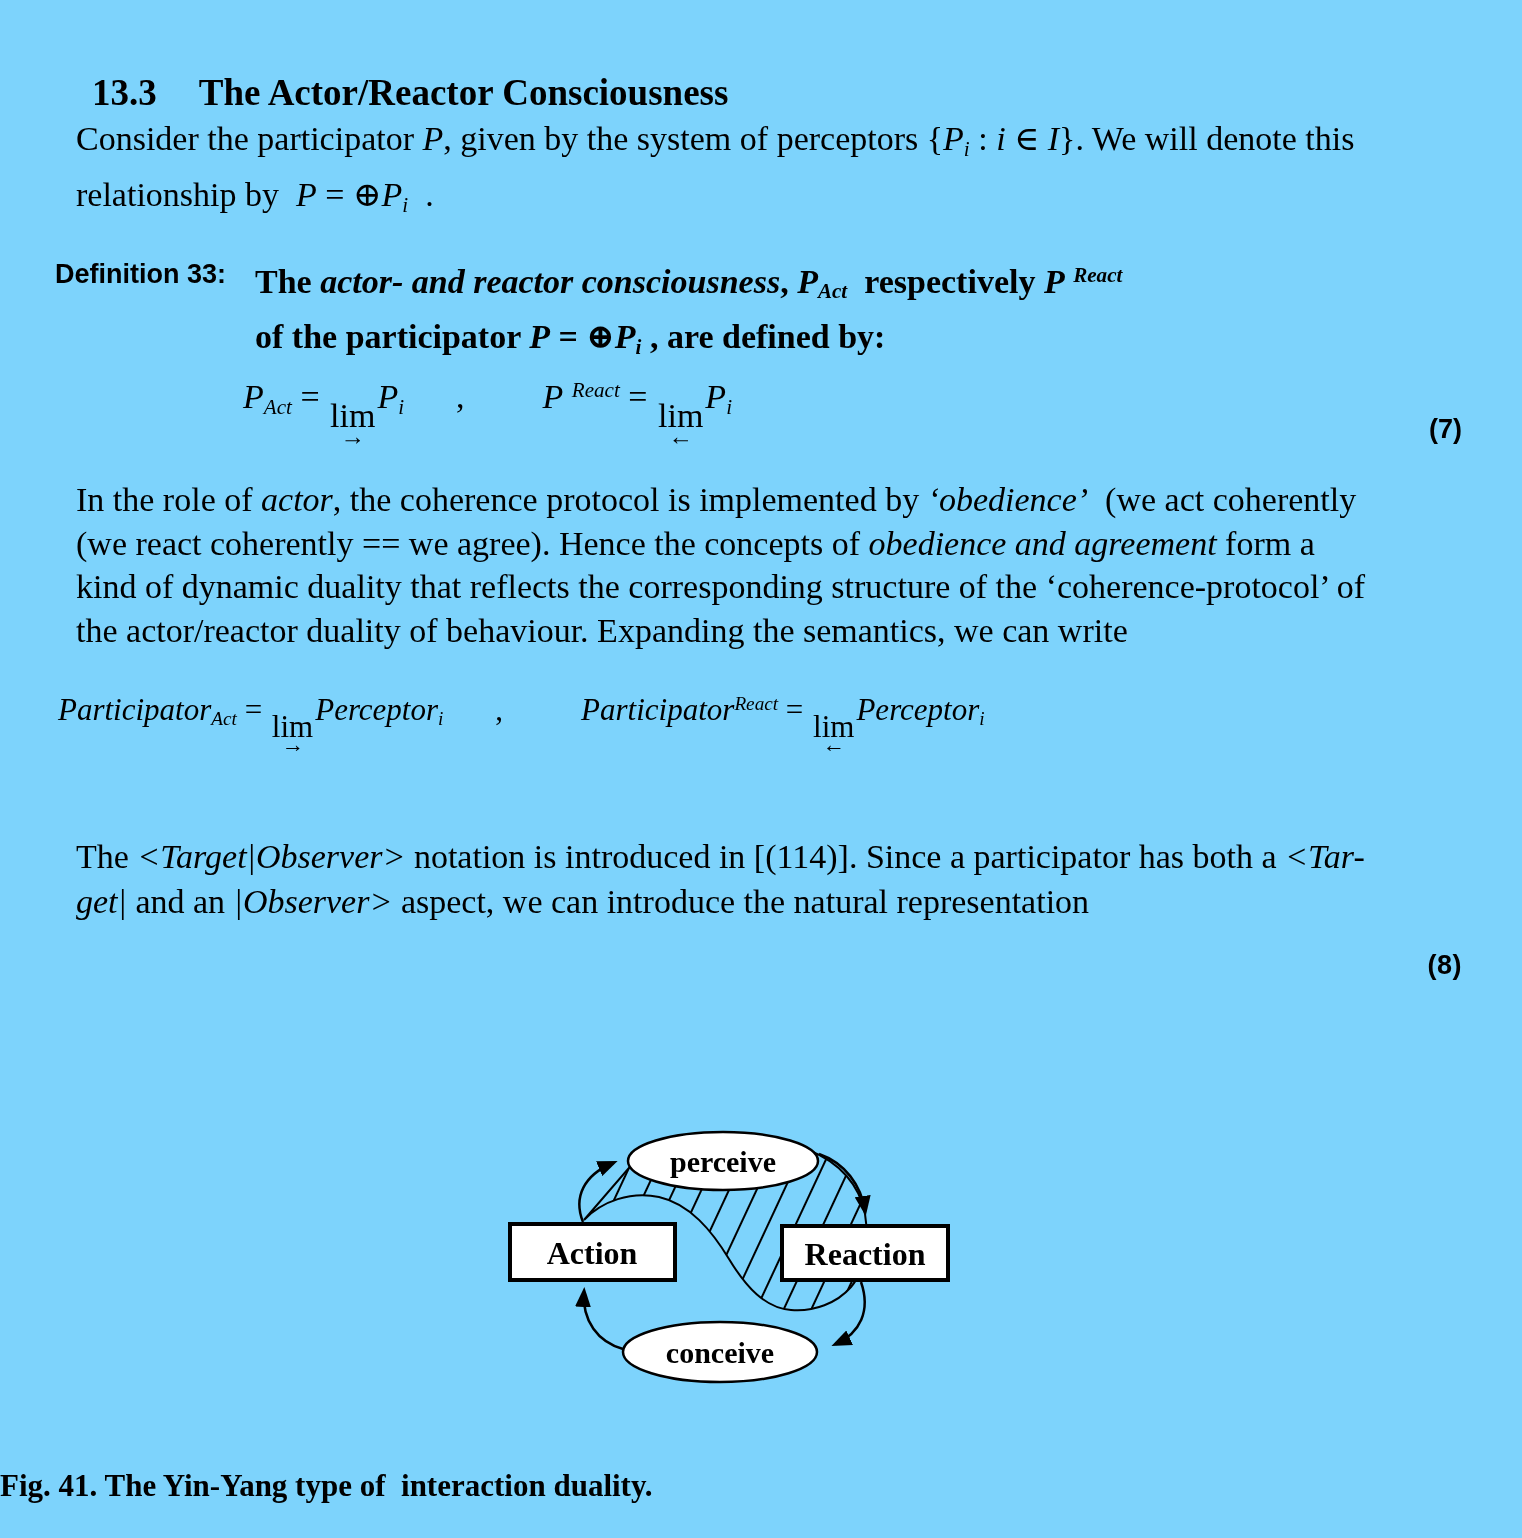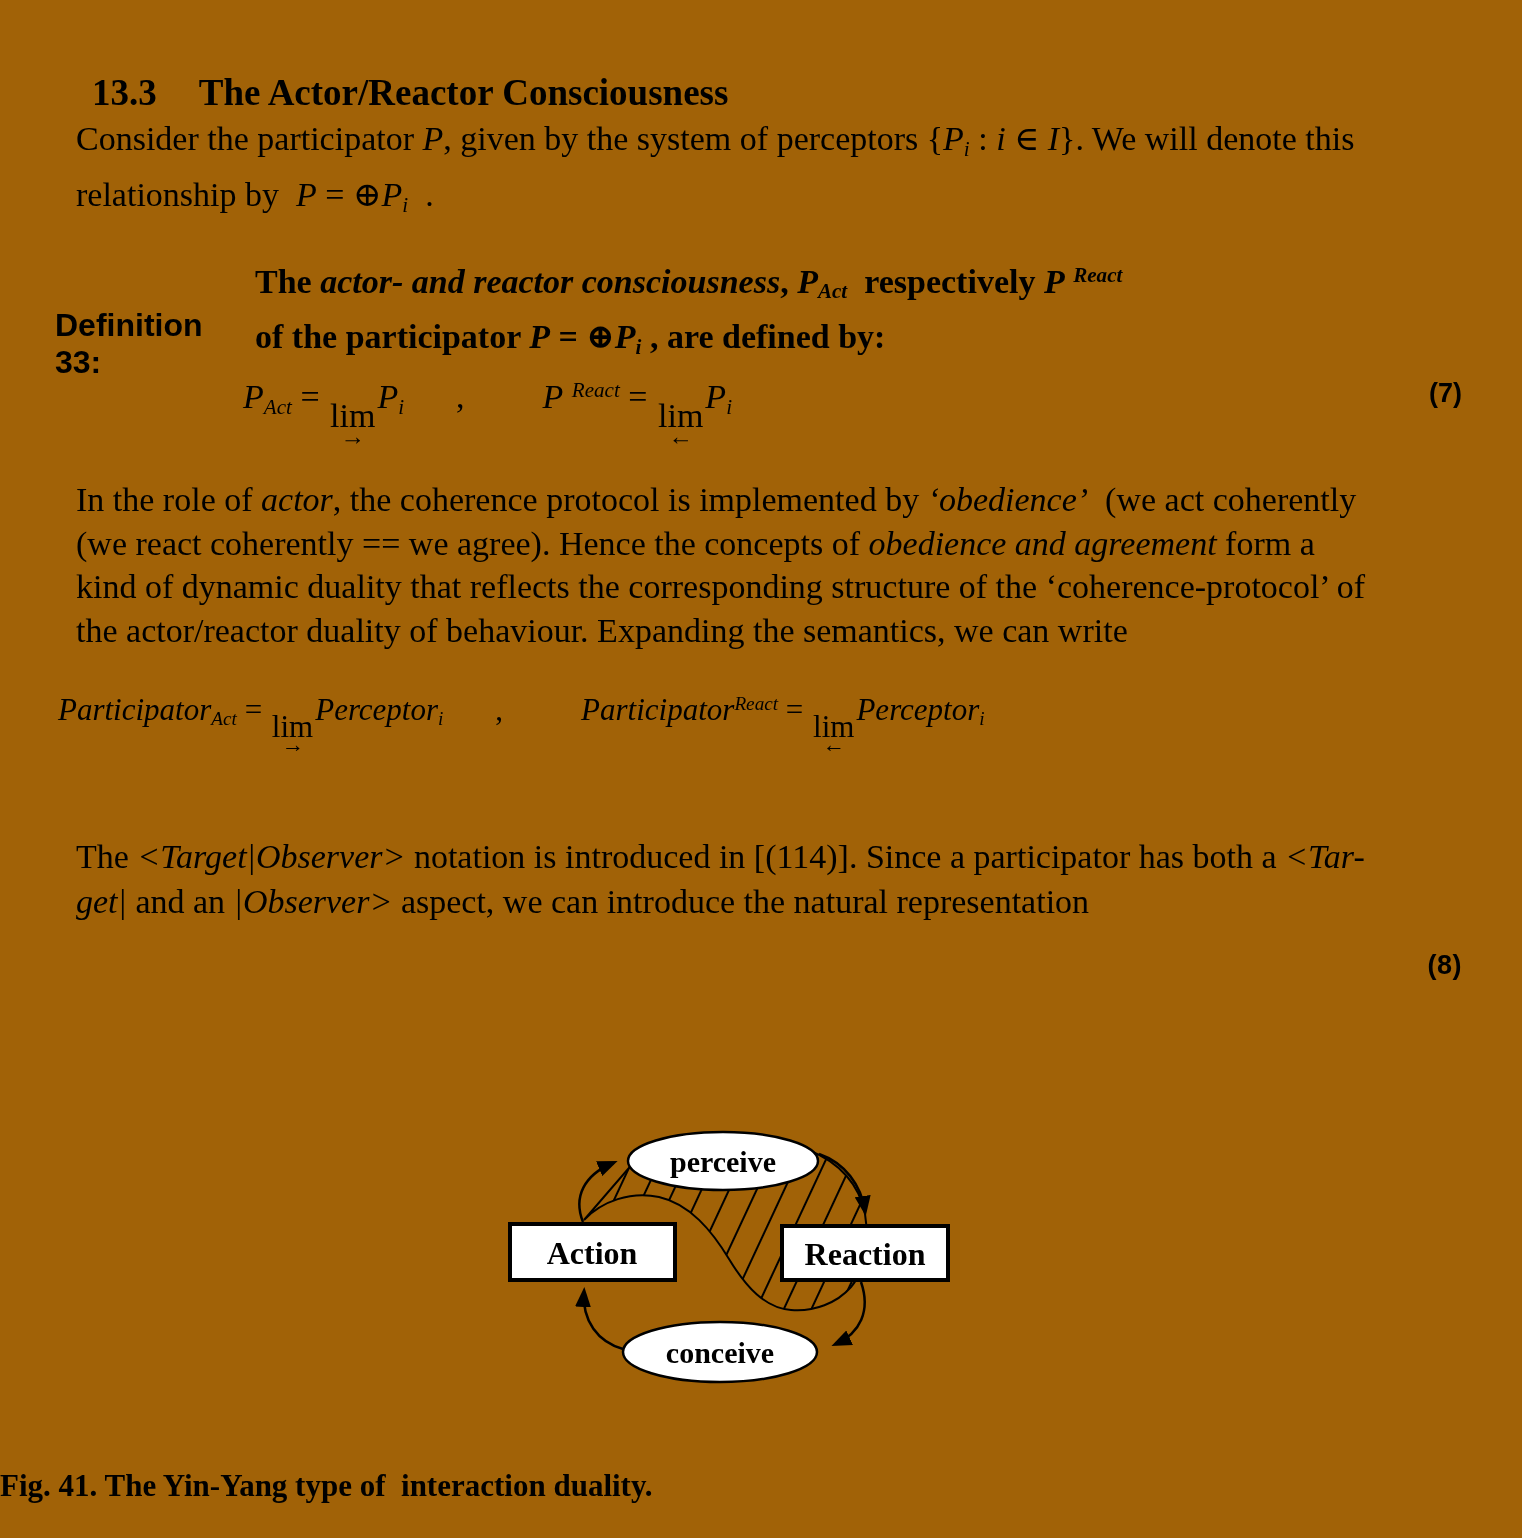--- a/index.html
+++ b/index.html
@@ -1,17 +1,17 @@
 <!DOCTYPE html>
 <html><head>
 <meta charset="utf-8">
 <style>
   html,body{margin:0;padding:0;background:#ffffff;}
   .page{
-    position:relative;width:1522px;height:1538px;background:#a16207;color:#000;
+    position:relative;width:1522px;height:1538px;background:#7dd3fc;color:#000;
     font-family:"Liberation Serif","DejaVu Serif",serif;overflow:hidden;
   }
   .abs{position:absolute;}
   .line{white-space:pre;}
   .i{font-style:italic;}
   .sub{font-style:italic;font-size:0.62em;vertical-align:-0.28em;}
   .sup{font-style:italic;font-size:0.62em;vertical-align:0.5em;}
   .cg{margin:0 78px 0 52px;}
   .stk{display:inline-flex;flex-direction:column;align-items:center;vertical-align:-0.55em;line-height:1;margin:0 2px;}
   .stk .t{line-height:0.85;font-style:normal;}
@@ -19,24 +19,24 @@
 
   .heading{top:28px;left:55px;font-size:37px;font-weight:bold;white-space:pre;}
   .heading .num{margin-right:42px;}
 
   .para{left:55px;width:1420px;font-size:34px;margin-left:21px;}
   .para1{top:116px;line-height:46px;}
   .para2{top:478px;line-height:43.5px;}
   .para3{top:834px;line-height:45px;}
 
   .def{top:252px;left:55px;display:flex;width:1420px;}
-  .def-label{flex:none;width:200px;font-family:"Liberation Sans","DejaVu Sans",sans-serif;font-weight:bold;font-size:32px;padding-top:7px;margin-top:48px;}
+  .def-label{flex:none;width:200px;font-family:"Liberation Sans","DejaVu Sans",sans-serif;font-weight:bold;font-size:27px;padding-top:7px;}
   .def-body{font-size:34px;line-height:46px;font-weight:bold;}
 
-  .eq{display:flex;align-items:flex-start;}
+  .eq{display:flex;align-items:flex-end;}
   .eqnum{margin-left:auto;font-family:"Liberation Sans","DejaVu Sans",sans-serif;font-weight:bold;font-size:27px;font-style:normal;}
   .eq7{top:378px;left:243px;right:60px;font-size:34px;}
   .eqp{top:692px;left:58px;right:60px;font-size:31px;}
   .eq8{top:950px;left:258px;right:60px;font-size:31px;letter-spacing:0.5px;}
 
   .fig{top:1090px;left:470px;}
   .fig .node-label{font-size:30px;font-weight:bold;text-anchor:middle;font-family:"Liberation Serif","DejaVu Serif",serif;}
   .fig .box-label{font-size:32px;font-weight:bold;text-anchor:middle;font-family:"Liberation Serif","DejaVu Serif",serif;}
 
   .caption{top:1468px;left:0;width:1522px;font-size:31px;font-weight:bold;white-space:pre;}

